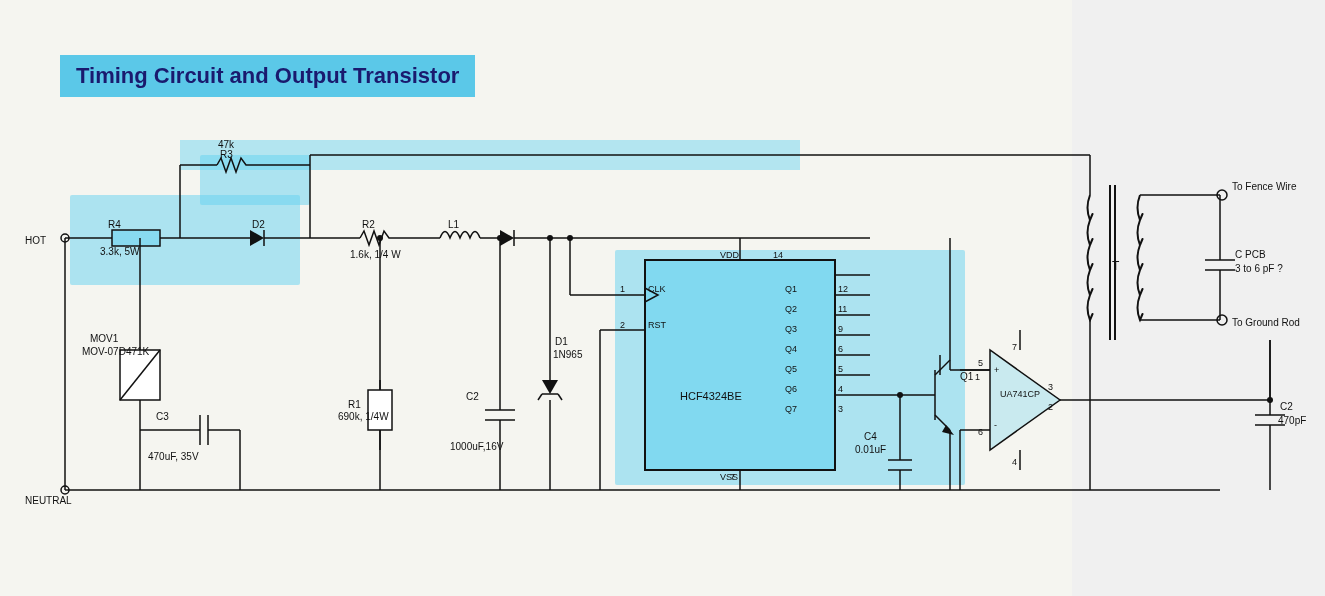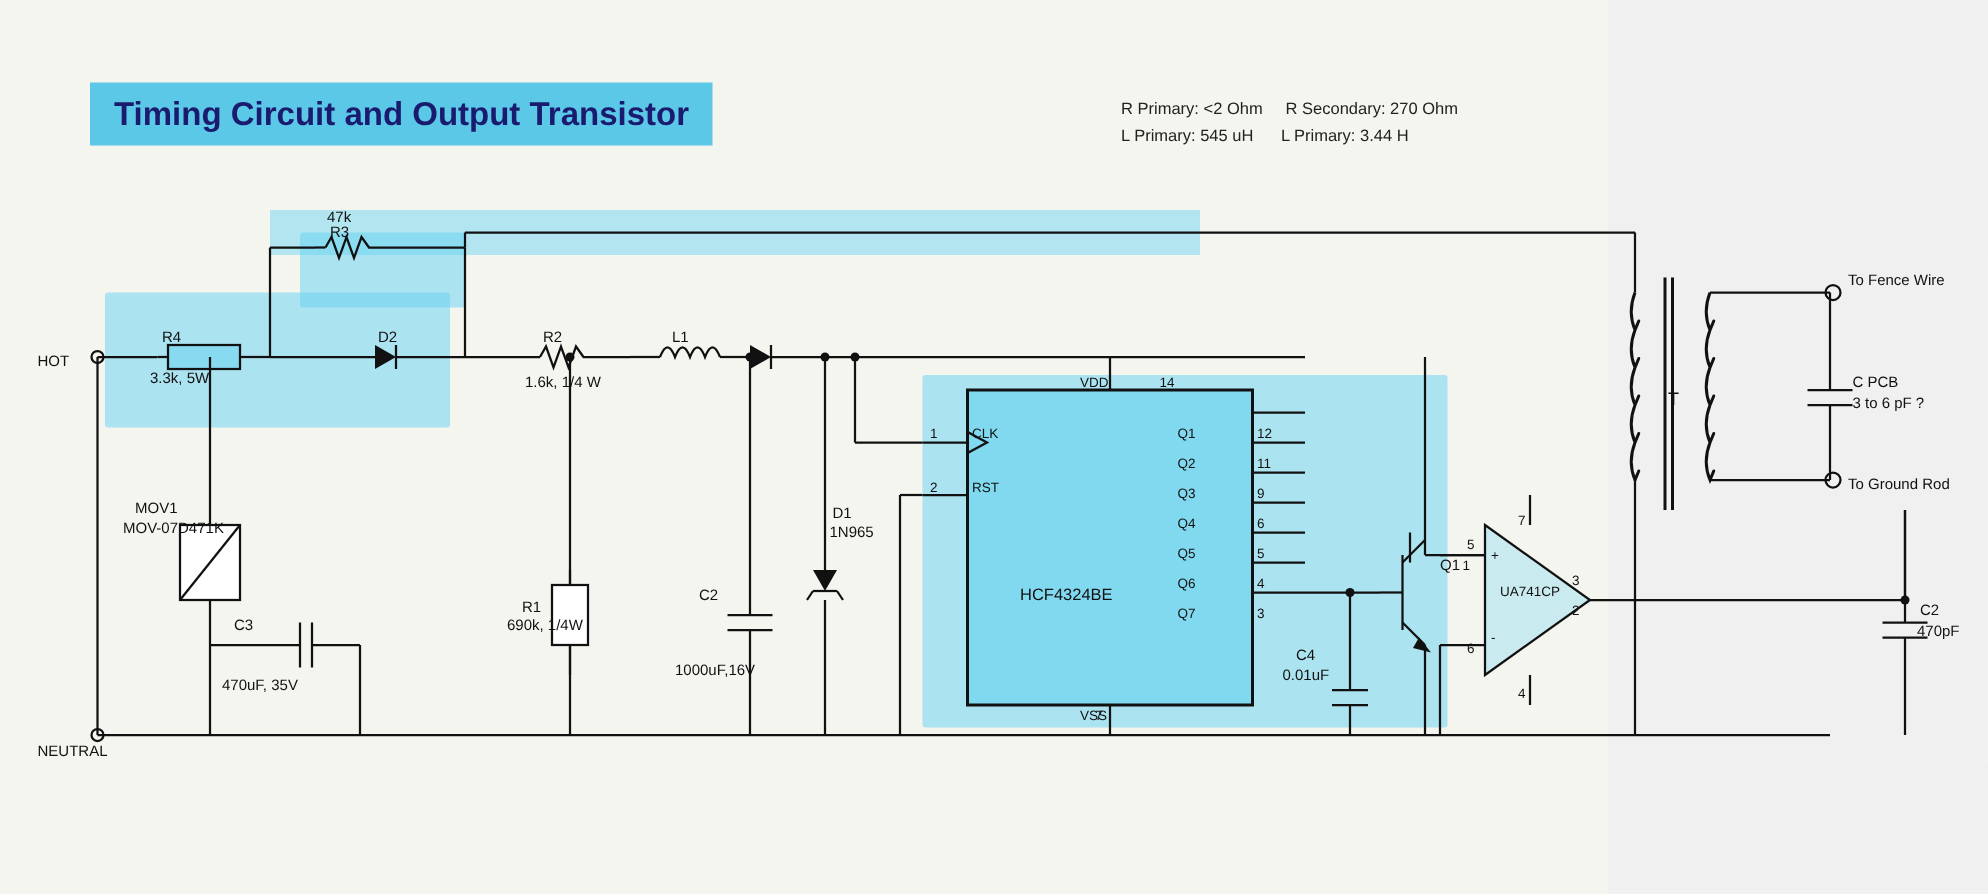--- a/index.html
+++ b/index.html
@@ -49,26 +49,20 @@
   </style>
 </head>
 <body>
 
 <div id="schematic-container">
 
   <div id="title-box">
     <span id="title-text">Timing Circuit and Output Transistor</span>
   </div>
 
-  <div id="specs-top-right">
-    <span>R Primary: &lt;2 Ohm</span>&nbsp;&nbsp;&nbsp;&nbsp;
-    <span>R Secondary: 270 Ohm</span><br>
-    <span>L Primary: 545 uH</span>&nbsp;&nbsp;&nbsp;&nbsp;&nbsp;
-    <span>L Primary: 3.44 H</span>
-  </div>
 
   <svg id="circuit" xmlns="http://www.w3.org/2000/svg">
 
     <rect x="70" y="195" width="230" height="90" fill="rgba(100,210,240,0.5)" stroke="none" rx="2"></rect>
 
     <rect x="200" y="155" width="110" height="50" fill="rgba(100,210,240,0.5)" stroke="none" rx="2"></rect>
 
     <rect x="615" y="250" width="350" height="235" fill="rgba(100,210,240,0.5)" stroke="none" rx="2"></rect>
 
     <rect x="180" y="140" width="620" height="30" fill="rgba(100,210,240,0.45)" stroke="none"></rect>

